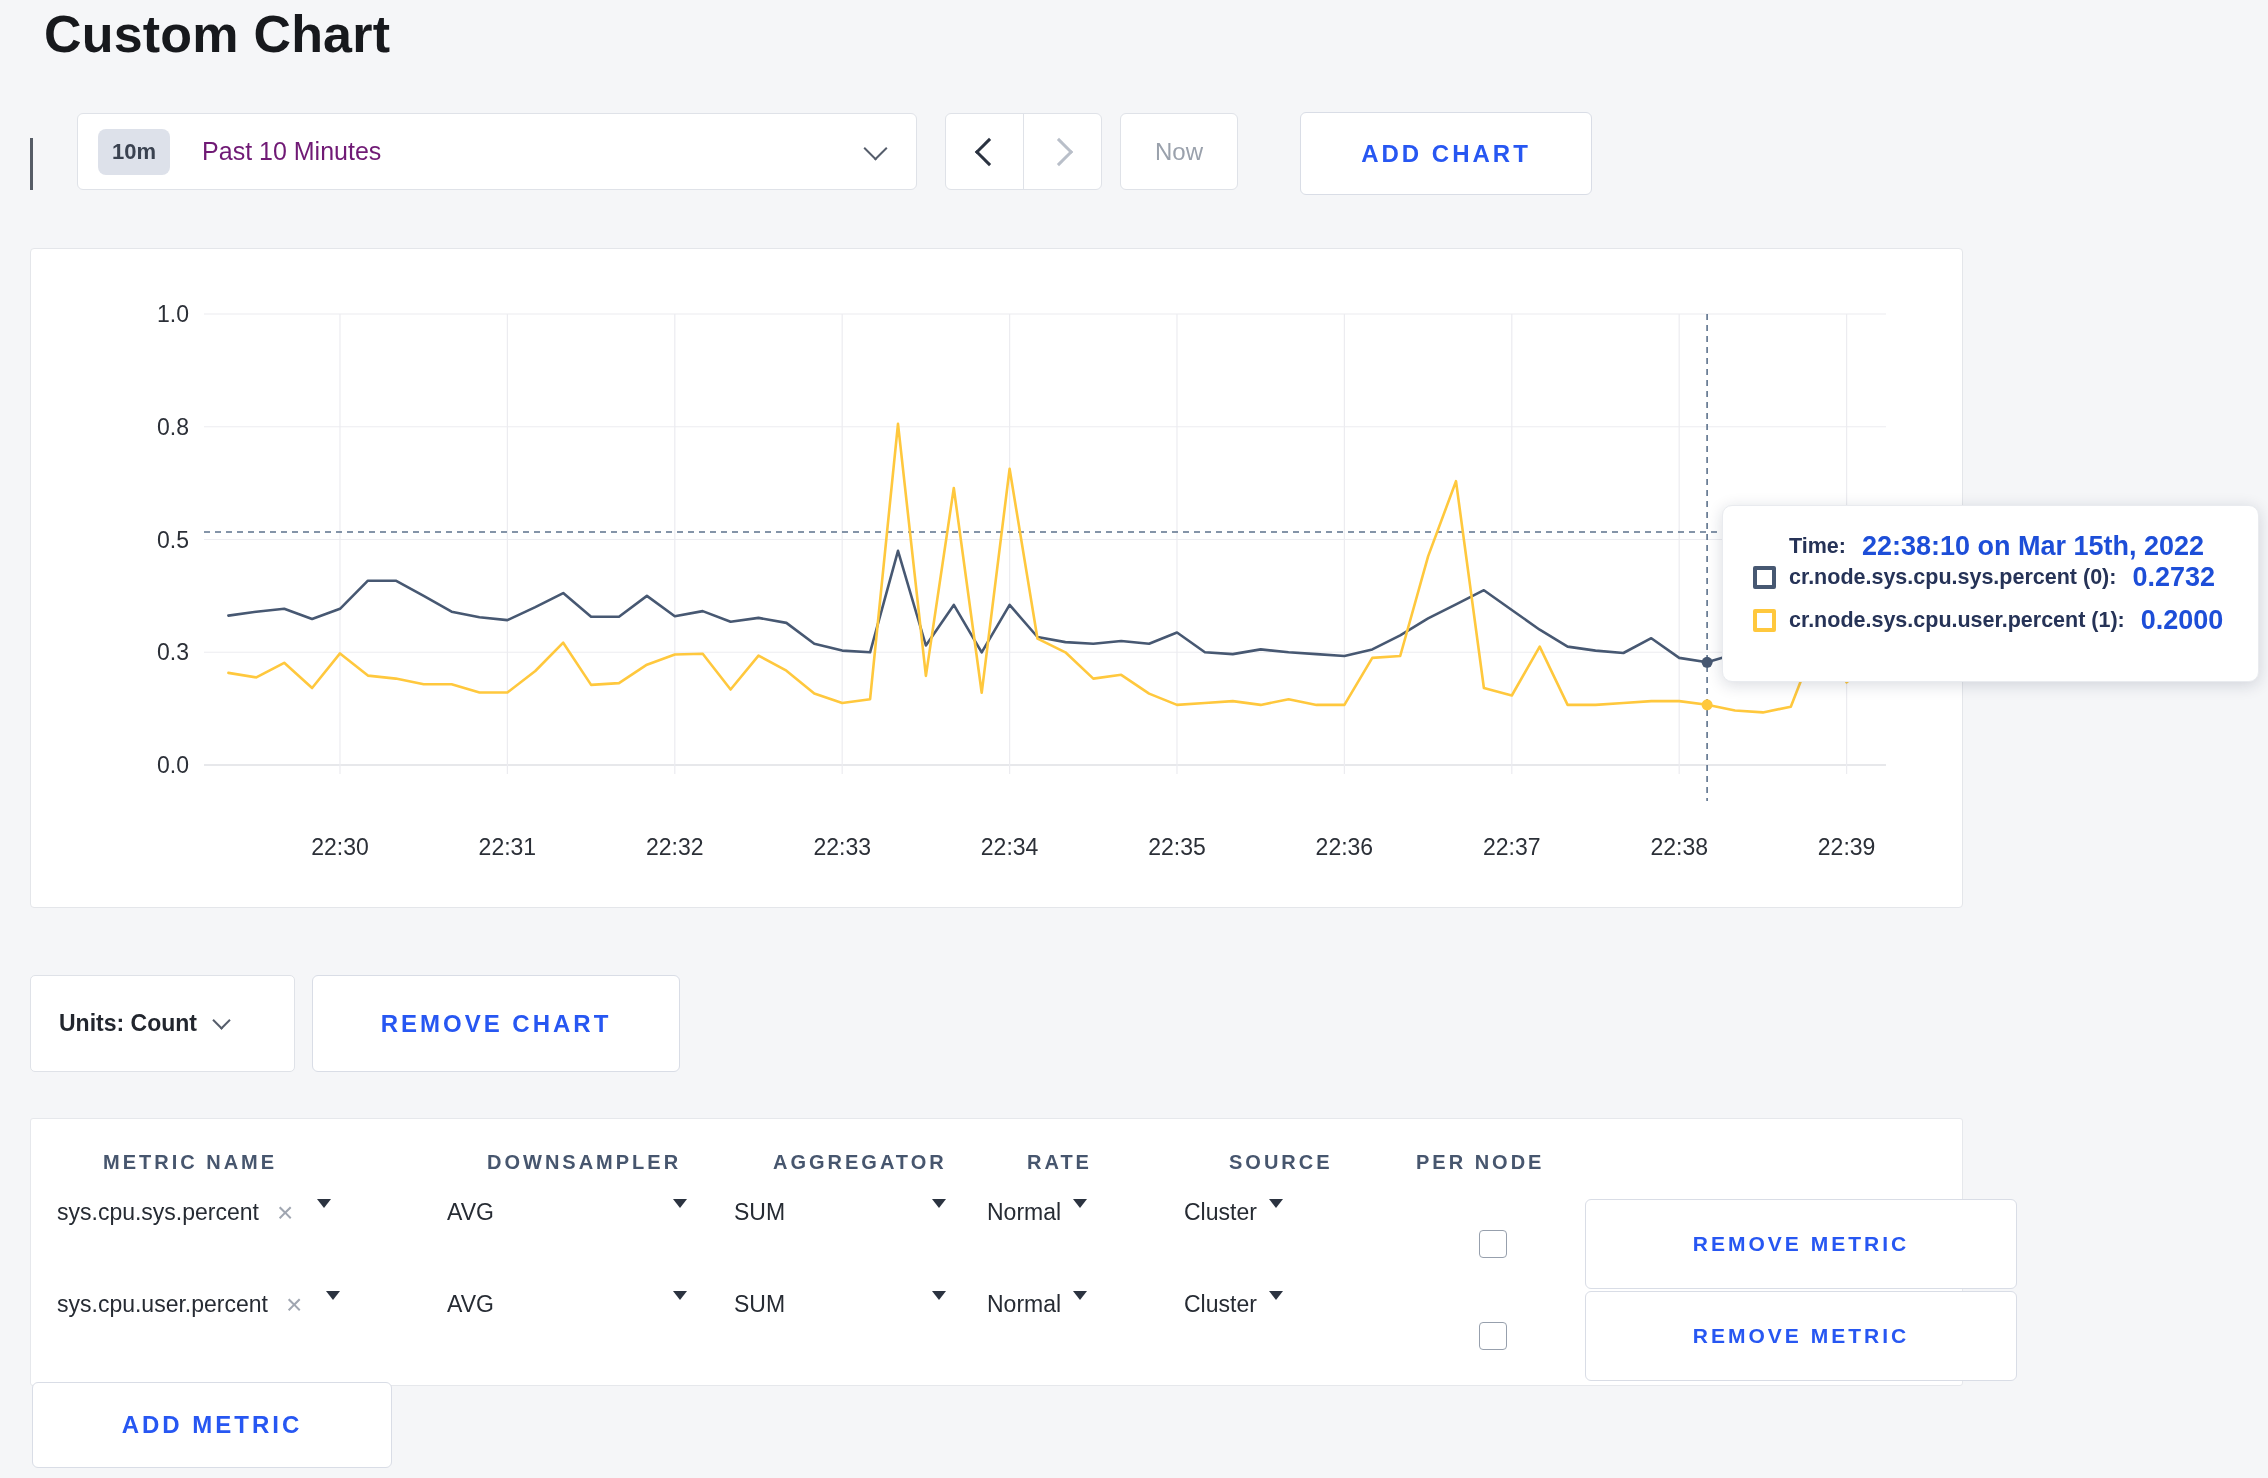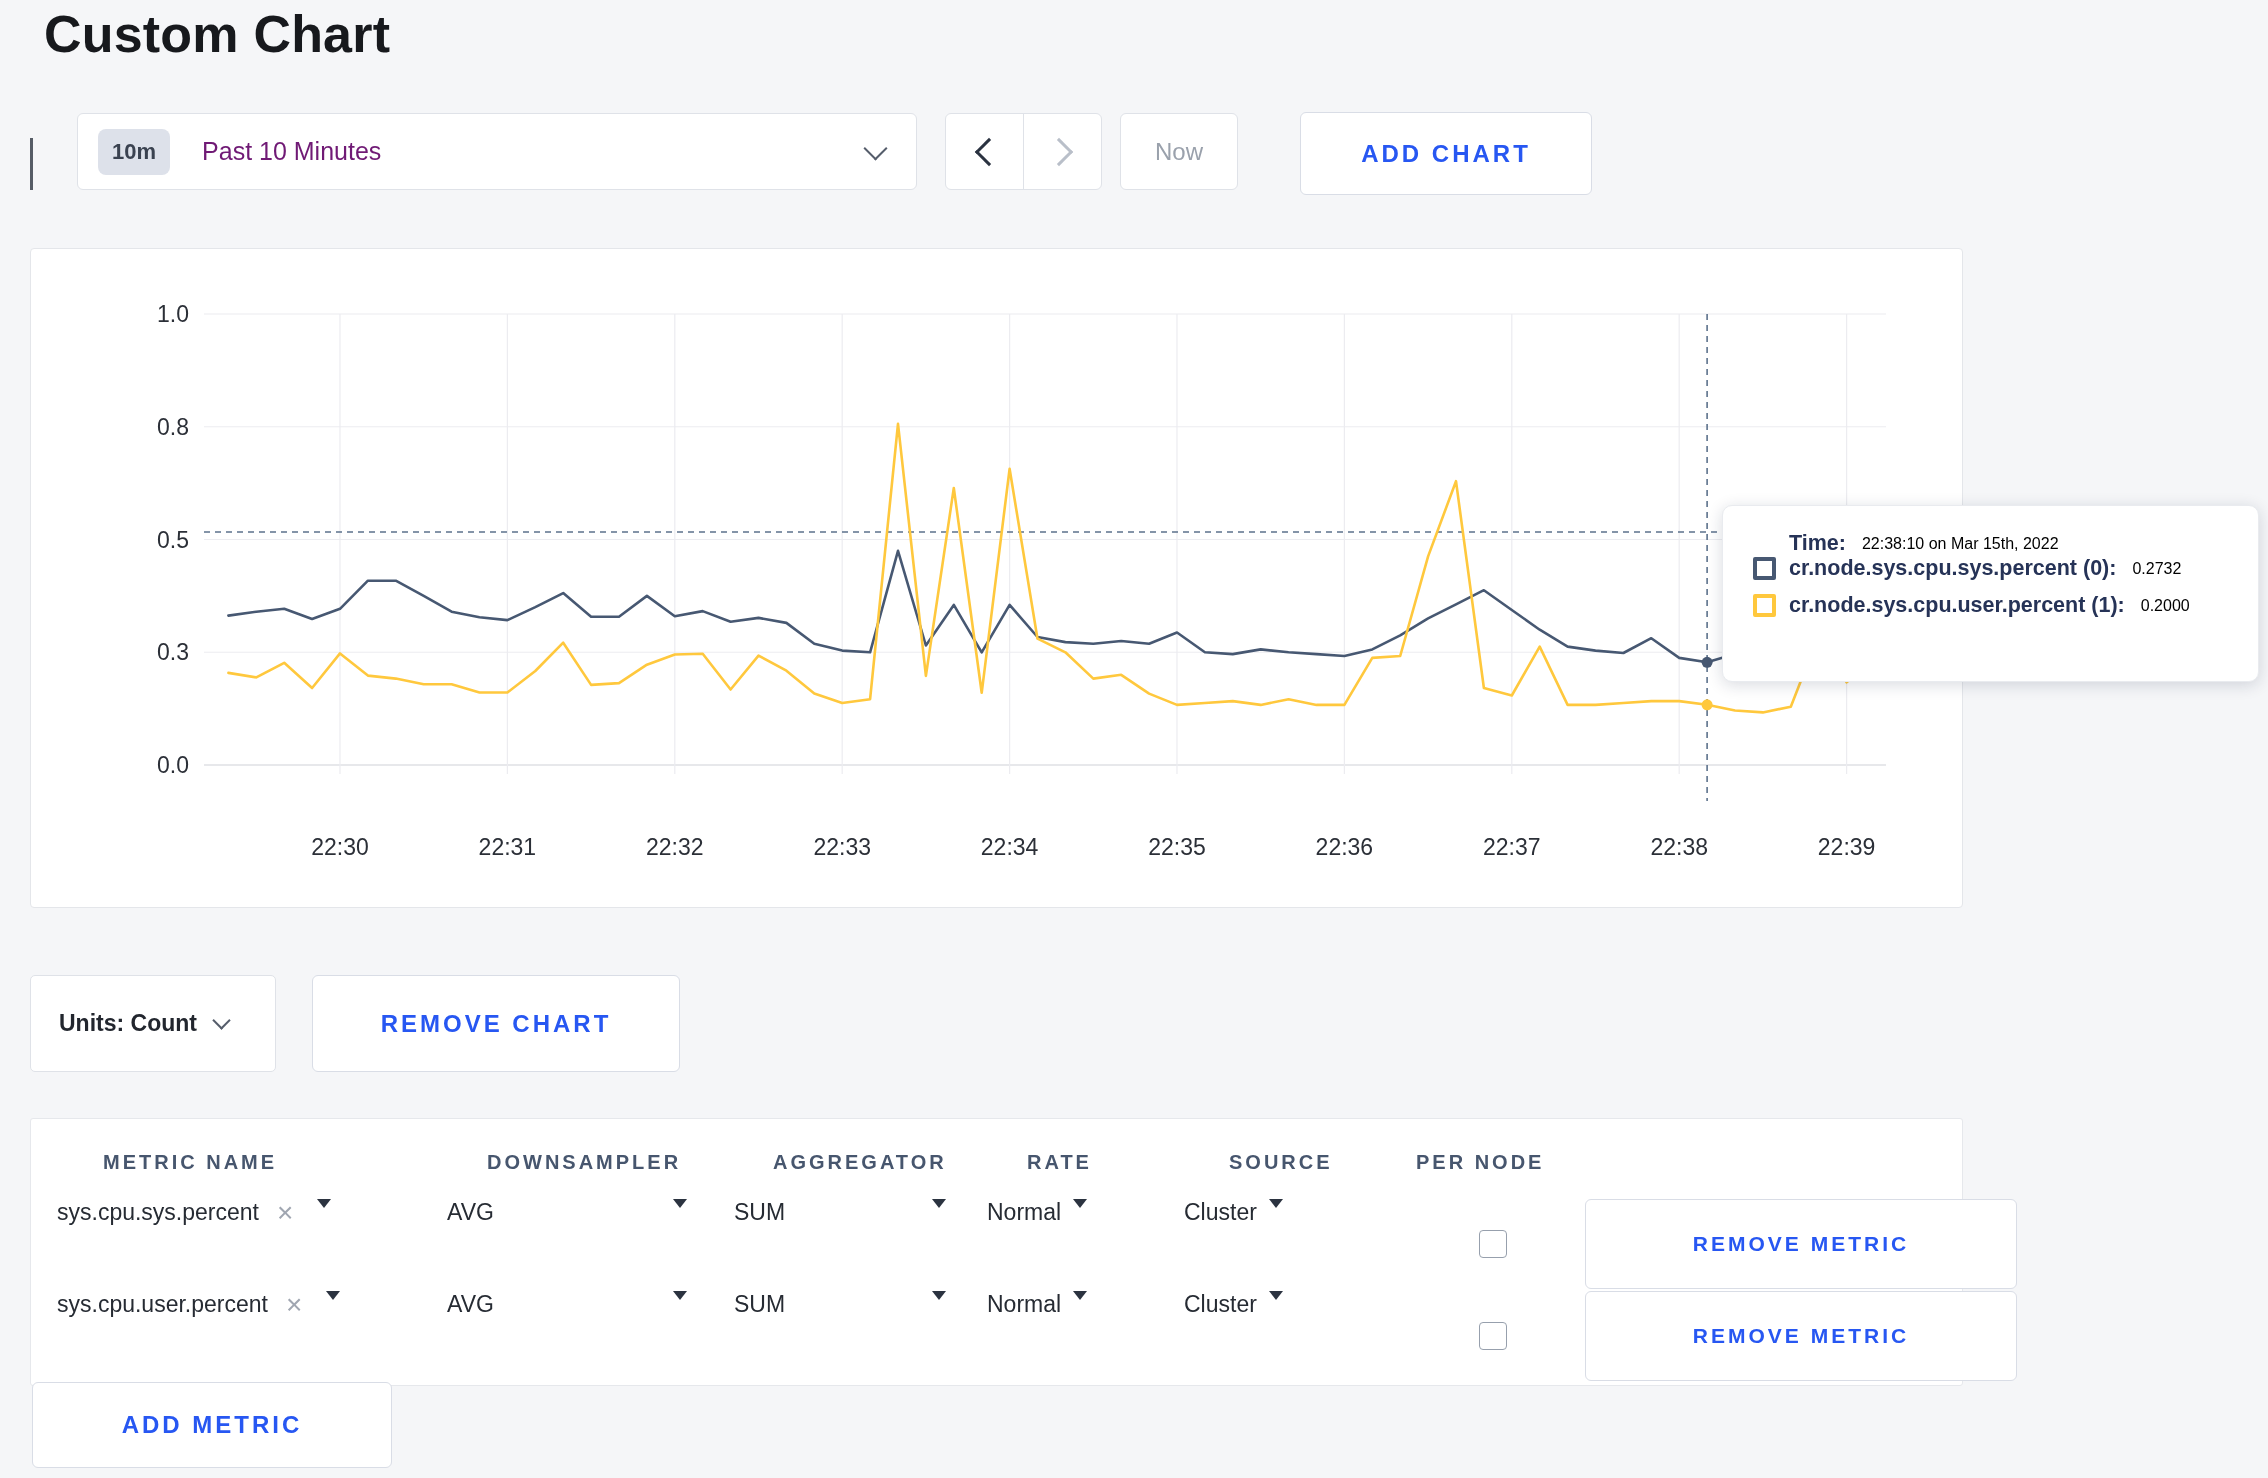--- a/index.html
+++ b/index.html
@@ -35,24 +35,24 @@
   .chart-card{position:absolute;left:30px;top:248px;width:1933px;height:660px;background:#fff;
     border:1.5px solid #e4e6ea;border-radius:4px;box-sizing:border-box}
   #chart-svg{position:absolute;left:0;top:0}
   
   .tooltip{position:absolute;left:1722px;top:505px;width:537px;height:177px;background:#fff;
     border:1px solid #e9ebef;border-radius:10px;box-shadow:0 3px 16px rgba(20,30,60,.16);
     box-sizing:border-box;padding:25px 24px 0 30px;color:#263357;z-index:5}
   .tip-time{margin-left:36px;margin-bottom:0;display:flex;align-items:center}
   .tip-row{display:flex;align-items:center;margin-bottom:12px}
   .tip-label{font-size:21.5px;font-weight:700;color:#263357;white-space:nowrap}
-  .tip-val{font-size:16px;font-weight:400;color:#000000;margin-left:16px;white-space:nowrap}
+  .tip-val{font-size:27px;font-weight:700;color:#1d4ed8;margin-left:16px;white-space:nowrap}
   .sq{width:15px;height:15px;border:4px solid #263357;border-radius:2px;margin-right:13px;background:#fff;flex:none}
   
-  .units-box{position:absolute;left:30px;top:975px;width:246px;height:97px;background:#fff;
+  .units-box{position:absolute;left:30px;top:975px;width:265px;height:97px;background:#fff;
     border:1.5px solid #dfe2e8;border-radius:5px;display:flex;align-items:center;cursor:pointer;box-sizing:border-box}
   .units-box span.txt{margin-left:28px;font-size:23px;font-weight:700;color:#22262e}
   .chev-down.small{position:static;width:11px;height:11px;border-width:2px;margin:-6px 0 0 18px;transform:rotate(45deg)}
   .btn-remove-chart{position:absolute;left:312px;top:975px;width:368px;height:97px;font-size:24px}
   
   .metrics-card{position:absolute;left:30px;top:1118px;width:1933px;height:268px;background:#fff;
     border:1px solid #e6e8ec;border-radius:3px;box-sizing:border-box}
   .mheader{position:absolute;left:0;top:0;width:100%;height:62px}
   .mheader span{position:absolute;top:32px;font-size:20px;font-weight:600;letter-spacing:3px;color:#47566e;white-space:nowrap}
   .mrow{position:absolute;left:0;width:100%;height:90px}

